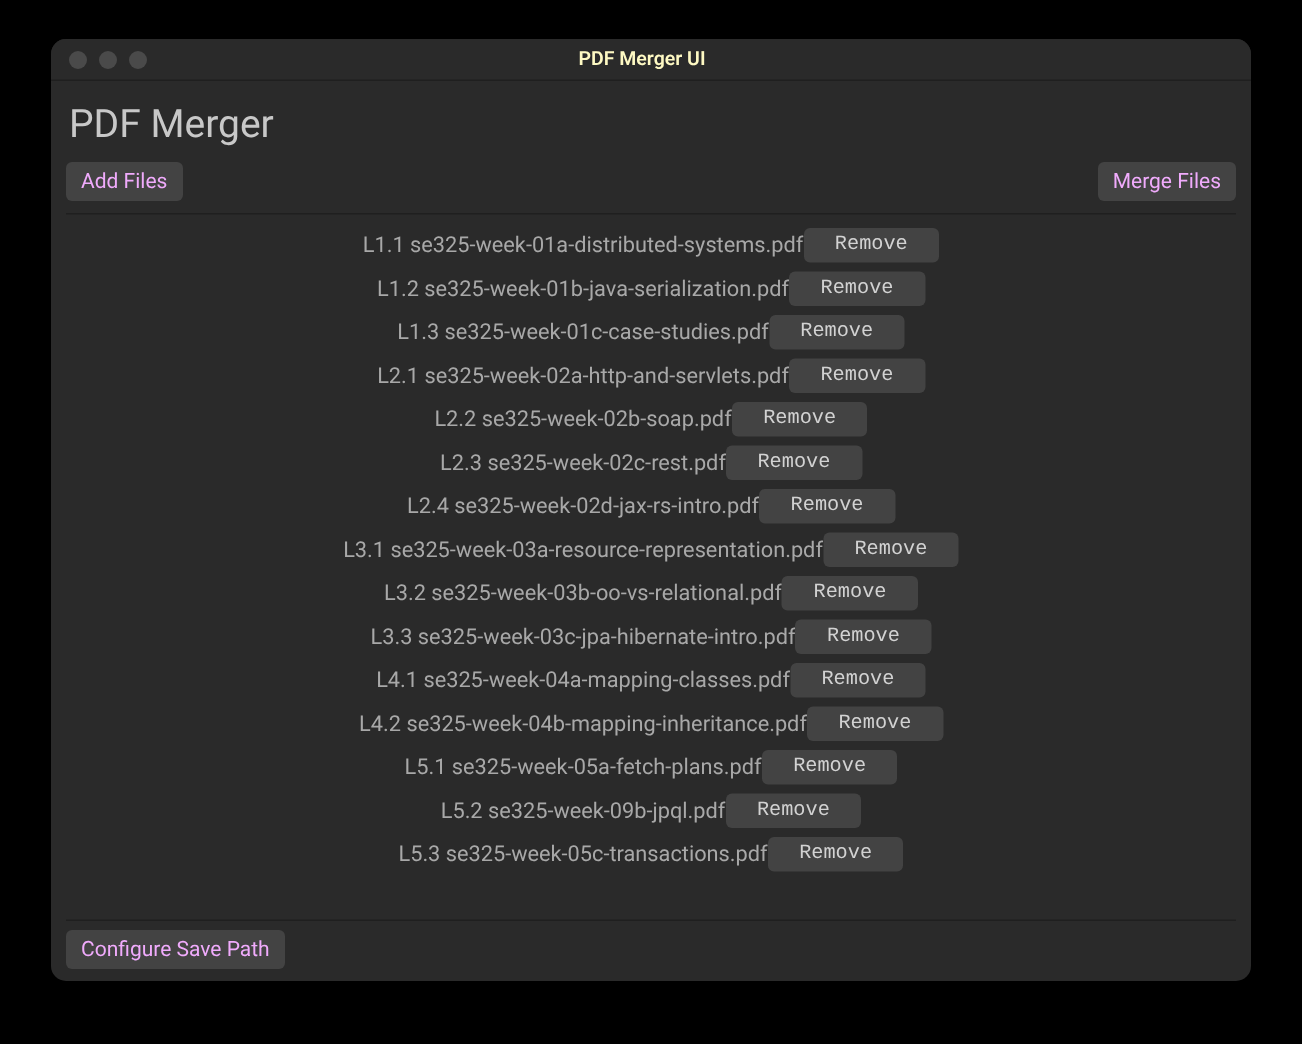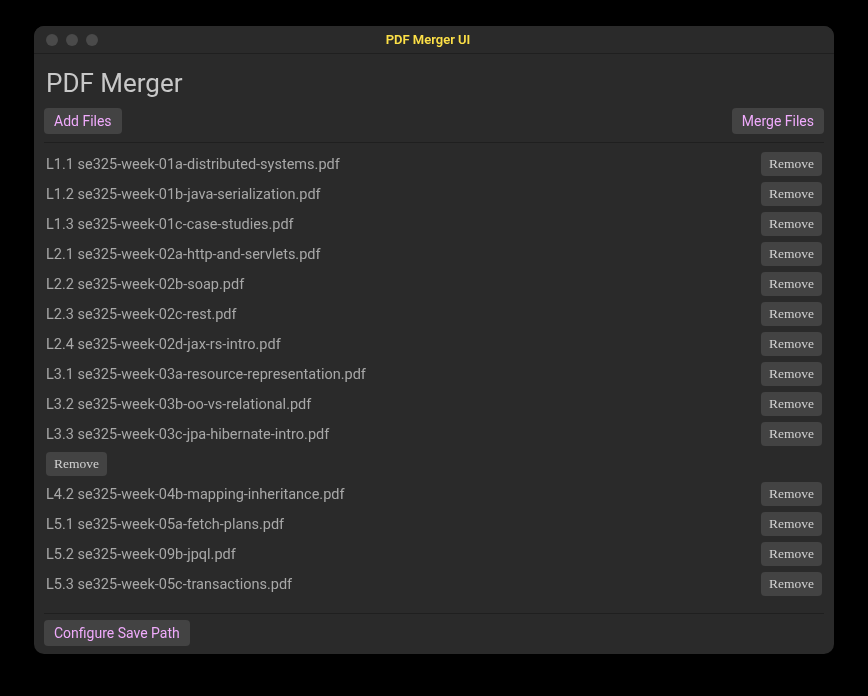--- a/index.html
+++ b/index.html
@@ -39,21 +39,21 @@
     .dot {
       width: 12px;
       height: 12px;
       border-radius: 50%;
       background: #4a4a4a;
     }
     .titlebar-title {
       position: absolute;
       left: 0; right: 12px;
       text-align: center;
-      color: #fde047;
+      color: #fef9c3;
       font-size: 13px;
       font-weight: 600;
       pointer-events: none;
     }
     .content {
       padding: 10px 10px 8px 10px;
       display: flex;
       flex-direction: column;
     }
     .heading {
@@ -80,36 +80,36 @@
     .file-list {
       border-top: 1px solid #1f1f1f;
       border-bottom: 1px solid #1f1f1f;
       height: 472px;
       overflow-y: scroll;
       padding: 6px 0 6px 0;
     }
     .file-row {
       display: flex;
       align-items: center;
-      justify-content: space-between;
+      justify-content: center;
       padding: 3px 2px;
     }
     .file-name {
       color: #a8a8a8;
       font-size: 14.5px;
     }
     .remove-btn {
       background: #434343;
       color: #d2d2d2;
       border: none;
       border-radius: 4px;
-      padding: 4px 8px;
+      padding: 4px 21px;
       font-size: 13.5px;
       cursor: pointer;
-      font-family: Liberation Serif, serif;
+      font-family: Liberation Mono, monospace;
     }
     .footer {
       padding-top: 6px;
       text-decoration: underline;
     }
     .file-list::-webkit-scrollbar {
       width: 8px;
     }
     .file-list::-webkit-scrollbar-track {
       background: #2a2a2a;
@@ -177,20 +177,21 @@
         </div>
         <div class="file-row">
           <span class="file-name">L3.2 se325-week-03b-oo-vs-relational.pdf</span>
           <button class="remove-btn">Remove</button>
         </div>
         <div class="file-row">
           <span class="file-name">L3.3 se325-week-03c-jpa-hibernate-intro.pdf</span>
           <button class="remove-btn">Remove</button>
         </div>
         <div class="file-row">
+          <span class="file-name">L4.1 se325-week-04a-mapping-classes.pdf</span>
           <button class="remove-btn">Remove</button>
         </div>
         <div class="file-row">
           <span class="file-name">L4.2 se325-week-04b-mapping-inheritance.pdf</span>
           <button class="remove-btn">Remove</button>
         </div>
         <div class="file-row">
           <span class="file-name">L5.1 se325-week-05a-fetch-plans.pdf</span>
           <button class="remove-btn">Remove</button>
         </div>

